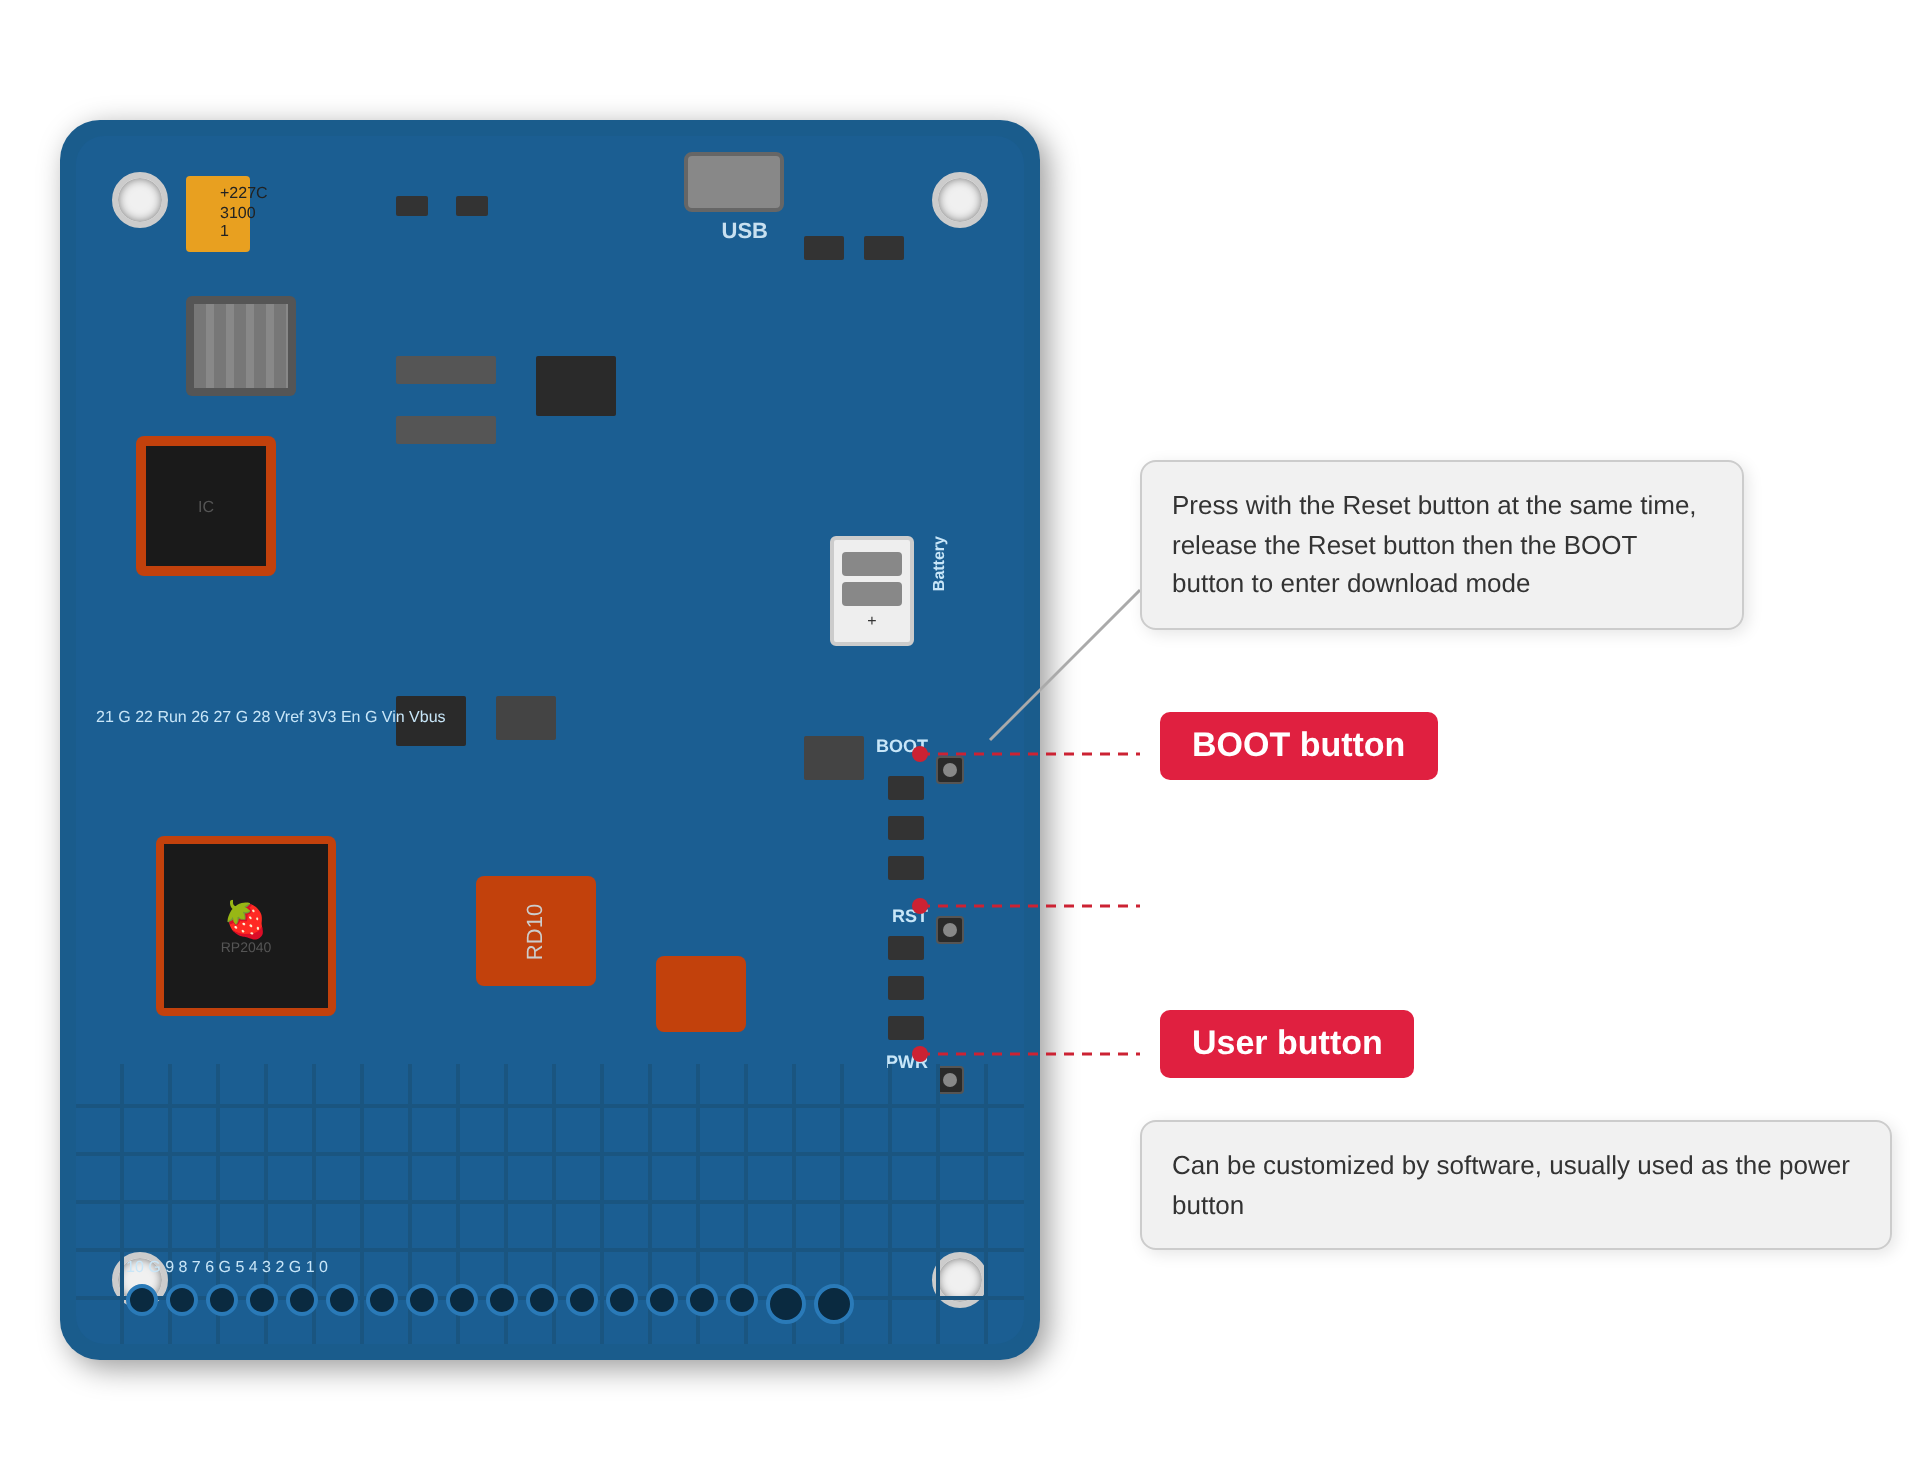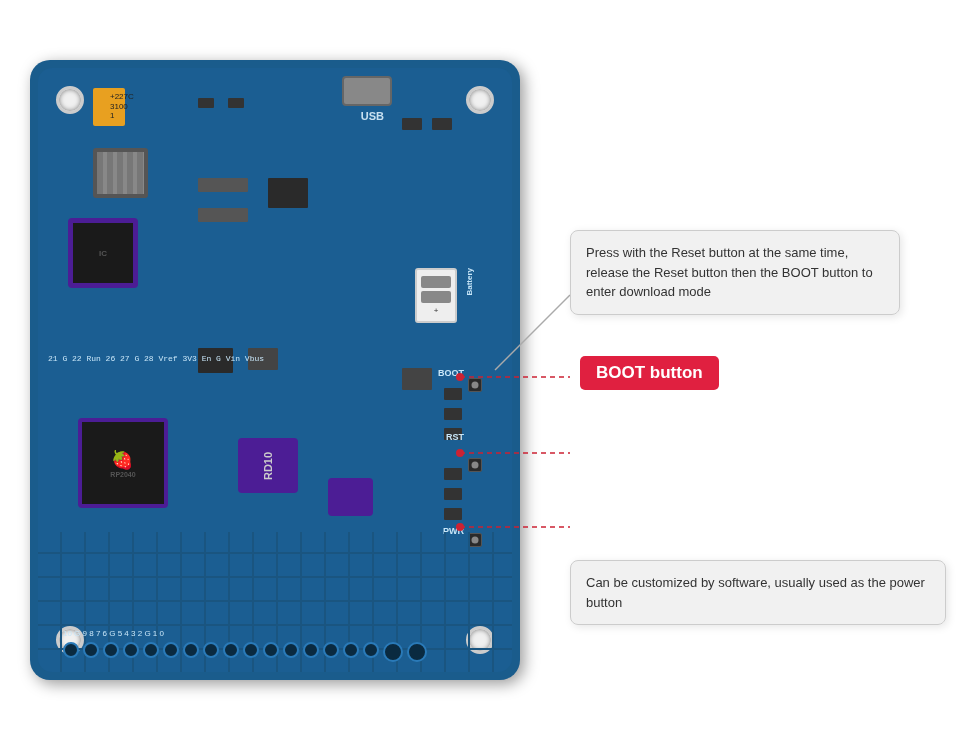--- a/index.html
+++ b/index.html
@@ -107,23 +107,22 @@
       top: 42px;
       right: 128px;
       color: #c8e0f0;
       font-size: 11px;
       font-weight: bold;
     }
 
     
     .ic-large {
       position: absolute;
-      background: #4c1d95;
+      background: #c2410c;
       border-radius: 4px;
-      font-weight: bold;
     }
 
     
     .capacitor {
       position: absolute;
       background: #e8a020;
       border-radius: 2px;
     }
 
     
@@ -271,26 +270,26 @@
       <div class="smd" style="top:340px;right:50px;width:18px;height:12px;"></div>
       <div class="smd" style="top:360px;right:50px;width:18px;height:12px;"></div>
       <div class="smd" style="top:400px;right:50px;width:18px;height:12px;"></div>
       <div class="smd" style="top:420px;right:50px;width:18px;height:12px;"></div>
       <div class="smd" style="top:440px;right:50px;width:18px;height:12px;"></div>
 
       <div class="board-btn" style="top:310px;right:30px;"></div>
       <div class="board-label" style="top:300px;right:48px;text-align:right;">BOOT</div>
 
       <div class="board-btn" style="top:390px;right:30px;"></div>
-      <div class="board-label" style="top:364px;right:48px;">RST</div>
+      <div class="board-label" style="top:385px;right:48px;">RST</div>
 
       <div class="board-btn" style="top:465px;right:30px;"></div>
       <div class="board-label" style="top:458px;right:48px;">PWR</div>
 
-      <div style="position:absolute;top:286px;left:10px;color:#c8e6f8;font-size:8px;white-space:nowrap;font-family:Liberation Mono, monospace;">21  G  22  Run  26  27  G  28  Vref  3V3  En  G  Vin  Vbus</div>
+      <div style="position:absolute;top:286px;left:10px;color:#c8e6f8;font-size:8px;white-space:nowrap;">21  G  22  Run  26  27  G  28  Vref  3V3  En  G  Vin  Vbus</div>
 
       <div class="pcb-grid"></div>
 
       <div style="position:absolute;bottom:30px;left:25px;right:21px;display:flex;gap:3px;flex-wrap:wrap;">
         <div style="font-size:8px;color:#c8e6f8;width:100%;margin-bottom:4px;">10  G  9  8  7  6  G  5  4  3  2  G  1  0</div>
       </div>
 
       <div style="position:absolute;bottom:10px;left:25px;right:25px;display:flex;gap:4px;">
         <div class="pin-hole"></div>
         <div class="pin-hole"></div>
@@ -322,27 +321,30 @@
 
     <line x1="460" y1="453" x2="570" y2="453" stroke="#cc2233" stroke-width="1.5" stroke-dasharray="5,4"></line>
     <circle cx="460" cy="453" r="4" fill="#cc2233"></circle>
 
     <line x1="460" y1="527" x2="570" y2="527" stroke="#cc2233" stroke-width="1.5" stroke-dasharray="5,4"></line>
     <circle cx="460" cy="527" r="4" fill="#cc2233"></circle>
 
     <line x1="495" y1="370" x2="570" y2="295" stroke="#aaa" stroke-width="1.5"></line>
   </svg>
 
-  <div class="callout" style="left:570px;top:230px;width:330px;">
+  <div class="callout" style="left:570px;top:230px;width:302px;">
     <span>Press with the Reset button at the same time, release the Reset button then the BOOT button to enter download mode</span>
   </div>
 
   <div class="red-label" style="left:580px;top:356px;">
     <span>BOOT button</span>
   </div>
 
 
+  <div class="red-label" style="left:580px;top:505px;">
+    <span>User button</span>
+  </div>
 
   <div class="callout" style="left:570px;top:560px;width:376px;">
     <span>Can be customized by software, usually used as the power button</span>
   </div>
 
 </div>
 
 </body></html>

